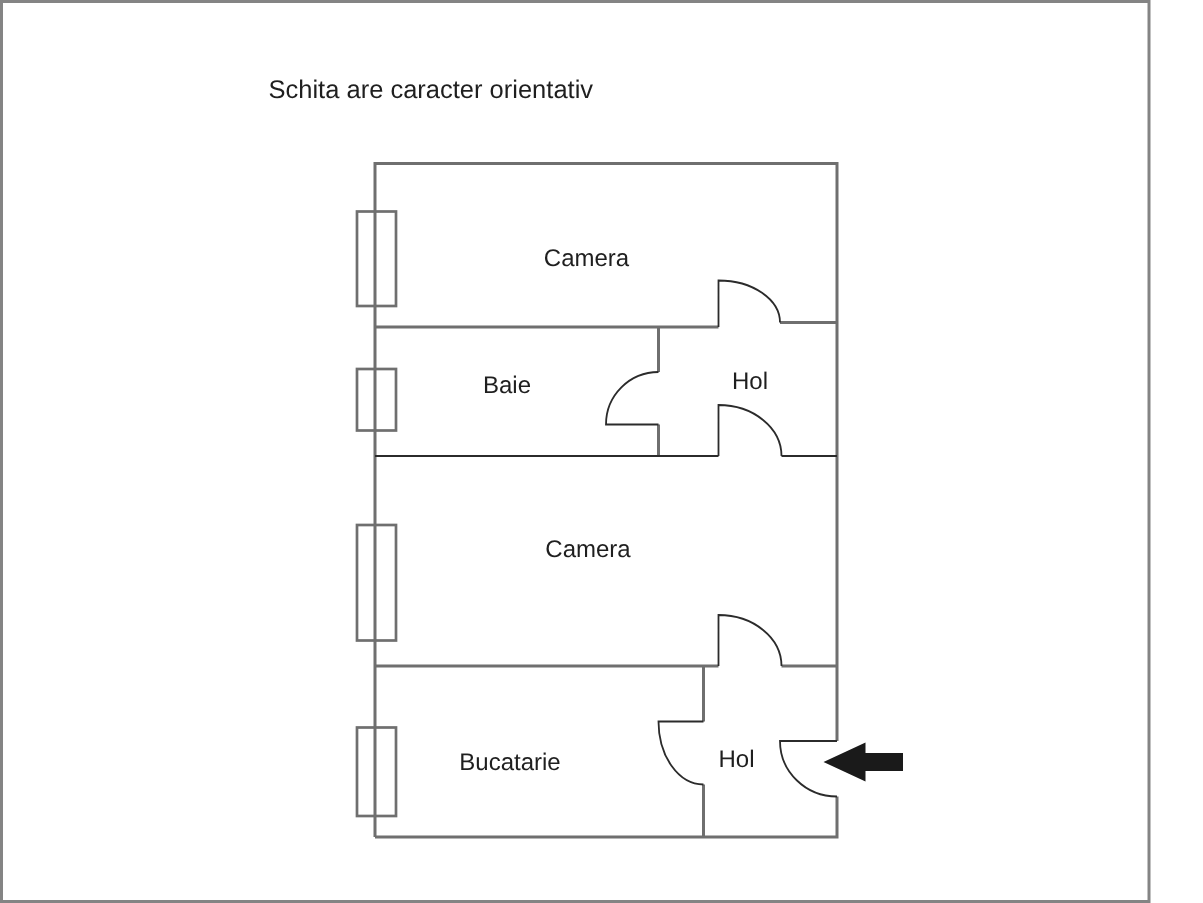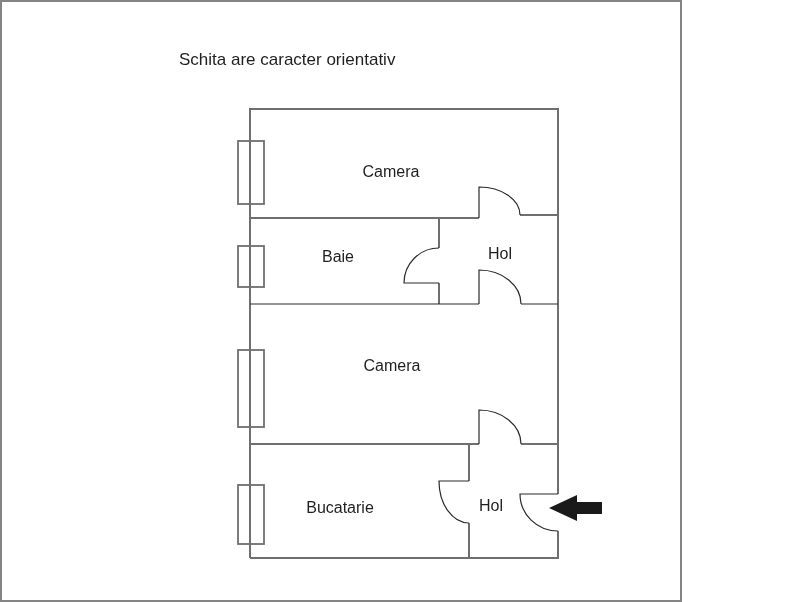--- a/index.html
+++ b/index.html
@@ -3,21 +3,21 @@
 <meta charset="utf-8">
 <style>
   html, body {
     margin: 0;
     padding: 0;
     background: #ffffff;
     font-family: "Liberation Sans", sans-serif;
   }
   .canvas {
     position: relative;
-    width: 682px;
+    width: 767px;
     height: 602px;
     box-sizing: border-box;
     border: 2px solid #848484;
     background: #ffffff;
     overflow: hidden;
   }
   .plan-title {
     position: absolute;
     left: 177px;
     top: 49px;

